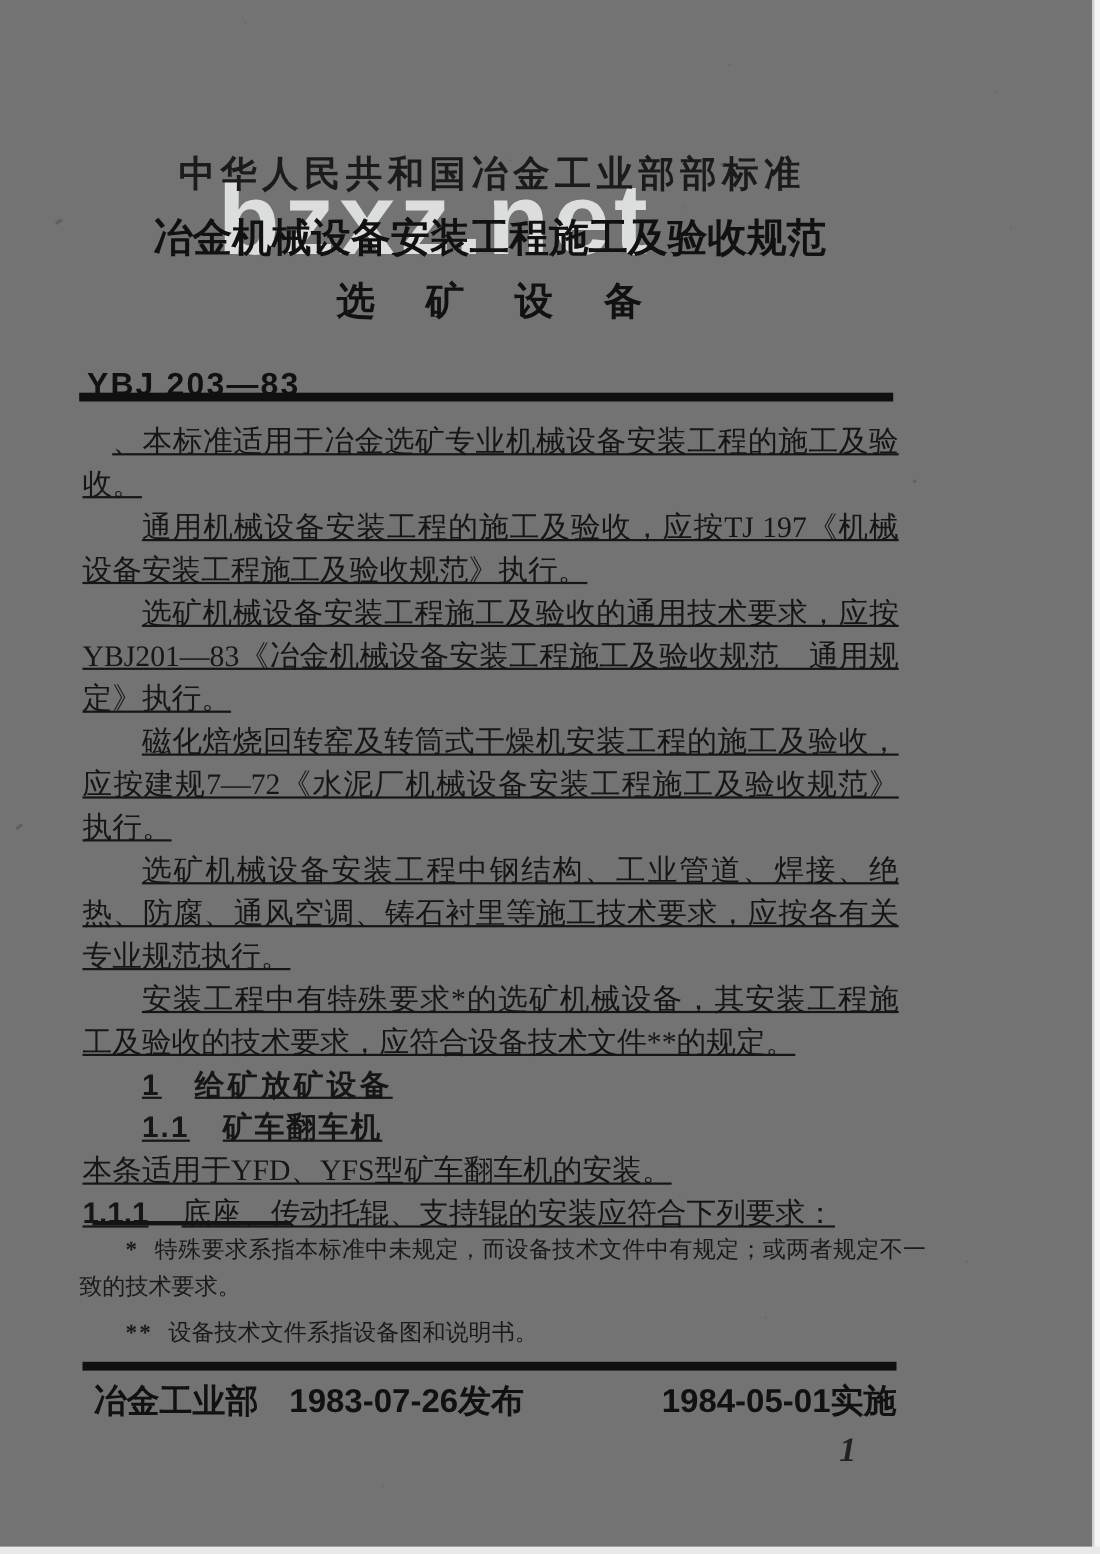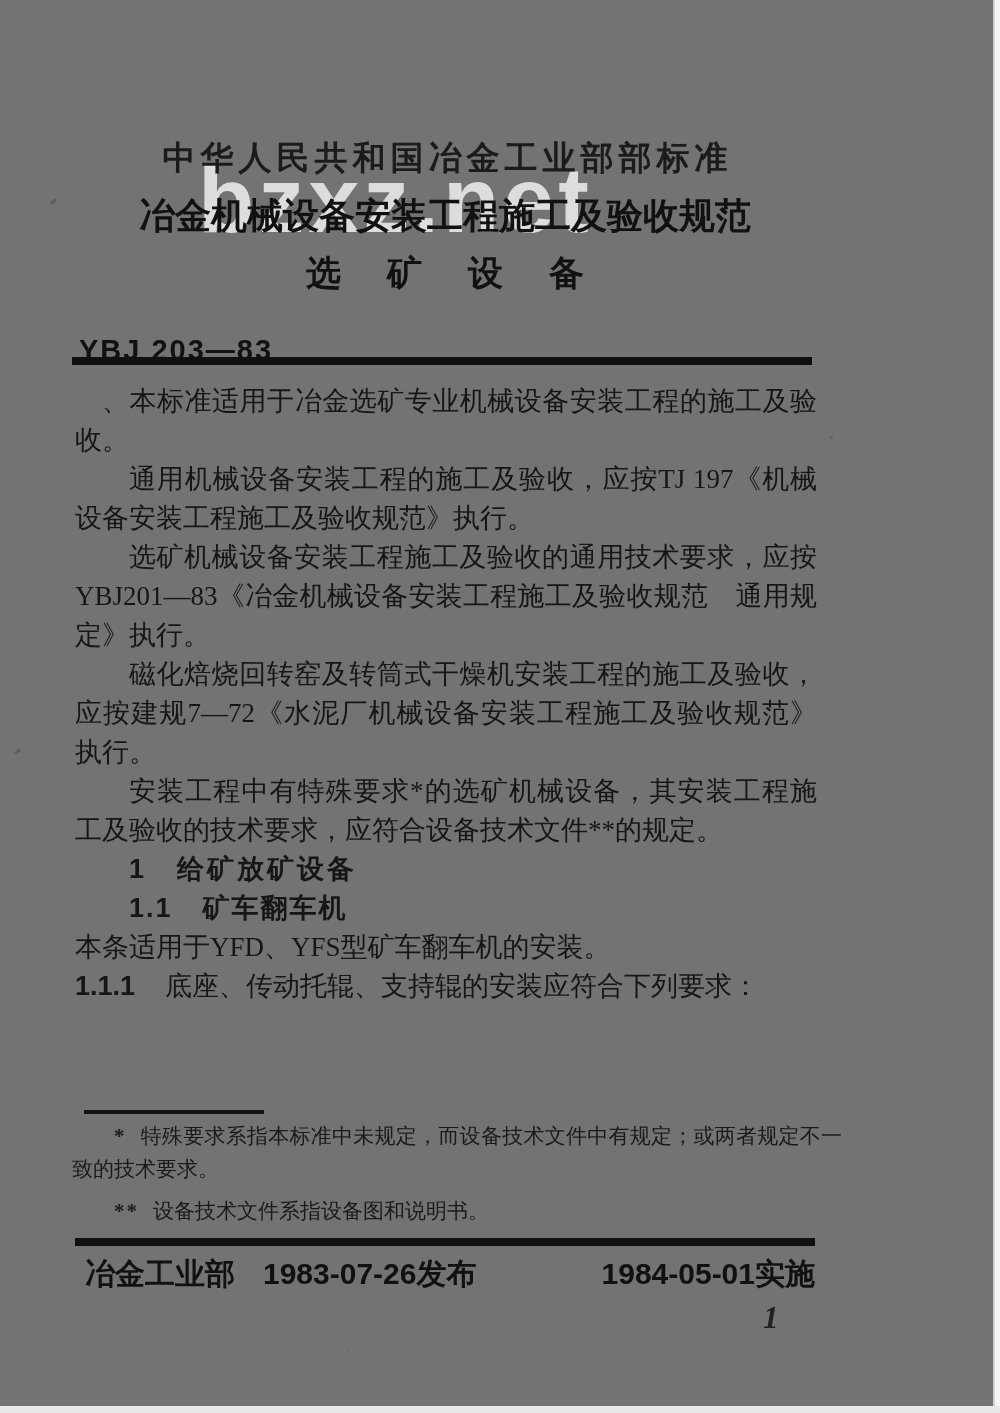--- a/index.html
+++ b/index.html
@@ -62,21 +62,21 @@
   .rule-top {
     position:absolute; top:357px; left:72px; width:740px; height:8px;
     background:#101010;
   }
   
   .body-block {
     position:absolute; top:382px; left:75px; width:742px;
     font-size:27px; line-height:39px; text-align:justify;
     color:#161616;
   }
-  .body-block p { margin:0; text-indent:2em; }
+  .body-block p { margin:0; text-indent:2em;text-decoration:underline; }
   .body-block p.first { text-indent:1em; }
   .heading1 { margin-top:15px; font-family:"Liberation Sans","DejaVu Sans",sans-serif;
     font-weight:bold; font-size:27px; letter-spacing:3px; text-indent:0; }
   .heading2 { margin-top:7px; font-family:"Liberation Sans","DejaVu Sans",sans-serif;
     font-weight:bold; font-size:27px; letter-spacing:2px; text-indent:0; }
   .num-gap { display:inline-block; width:30px; }
   .scope-line { text-indent:0 !important; }
   .clause-line { text-indent:0 !important; }
   .clause-num { font-family:"Liberation Sans","DejaVu Sans",sans-serif; font-weight:bold; }
   
@@ -132,20 +132,21 @@
 
     <div class="std-code">YBJ 203—83</div>
 
     <div class="rule-top"></div>
 
     <div class="body-block">
       <p class="first">、本标准适用于冶金选矿专业机械设备安装工程的施工及验收。</p>
       <p>通用机械设备安装工程的施工及验收，应按TJ 197《机械设备安装工程施工及验收规范》执行。</p>
       <p>选矿机械设备安装工程施工及验收的通用技术要求，应按YBJ201—83《冶金机械设备安装工程施工及验收规范　通用规定》执行。</p>
       <p>磁化焙烧回转窑及转筒式干燥机安装工程的施工及验收，应按建规7—72《水泥厂机械设备安装工程施工及验收规范》执行。</p>
+      <p>选矿机械设备安装工程中钢结构、工业管道、焊接、绝热、防腐、通风空调、铸石衬里等施工技术要求，应按各有关专业规范执行。</p>
       <p>安装工程中有特殊要求*的选矿机械设备，其安装工程施工及验收的技术要求，应符合设备技术文件**的规定。</p>
 
       <p class="heading1">
         <span>1</span><span class="num-gap"></span><span>给矿放矿设备</span>
       </p>
 
       <p class="heading2">
         <span>1.1</span><span class="num-gap"></span><span>矿车翻车机</span>
       </p>
 

